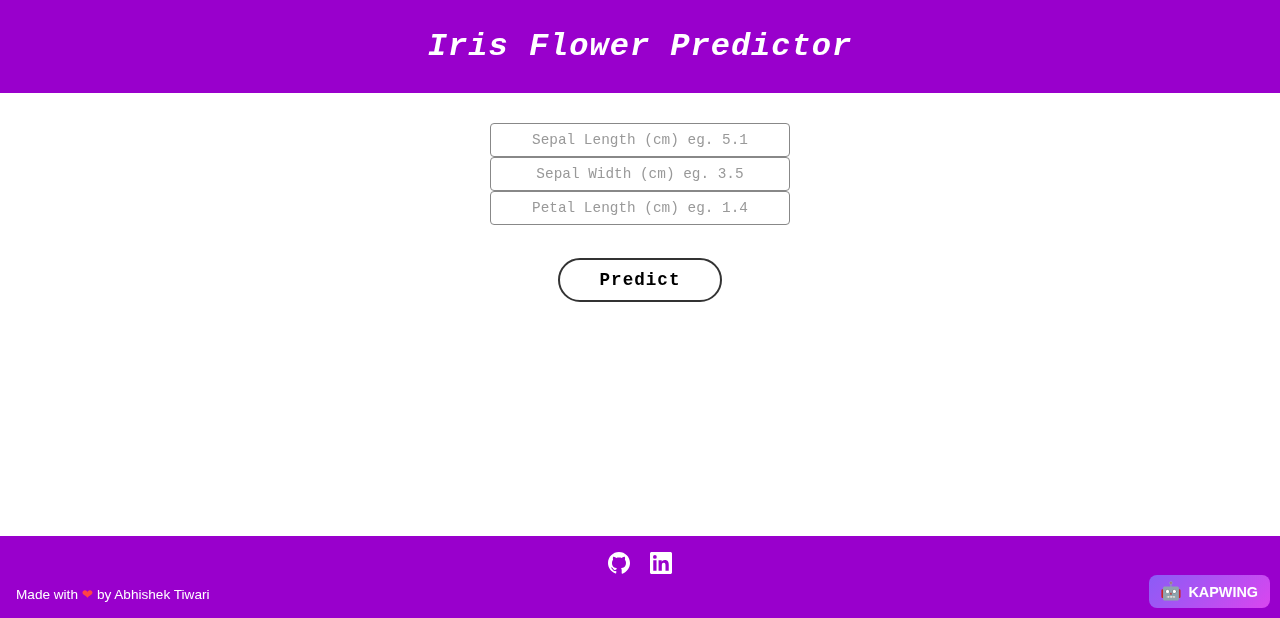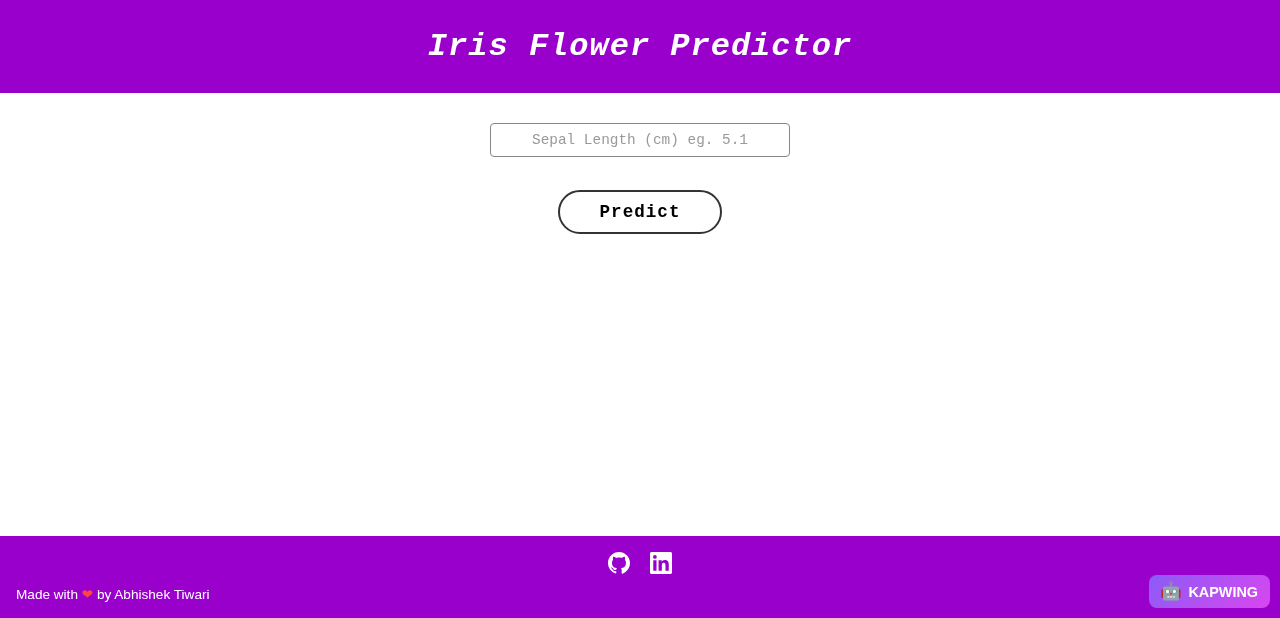--- a/index.html
+++ b/index.html
@@ -145,21 +145,23 @@
 
 <header>
   <h1>Iris Flower Predictor</h1>
 </header>
 
 <main>
   <div class="form-container">
 
     <input type="text" placeholder="Sepal Length (cm) eg. 5.1" style="">
 
-
+    <input type="text" placeholder="Sepal Width (cm) eg. 3.5" style="">
+
+    <input type="text" placeholder="Petal Length (cm) eg. 1.4" style="">
 
 
     <button class="predict-button">Predict</button>
 
   </div>
 </main>
 
 <footer>
   <div class="footer-icons">
     <a href="#" class="footer-icon github-icon" title="GitHub">

